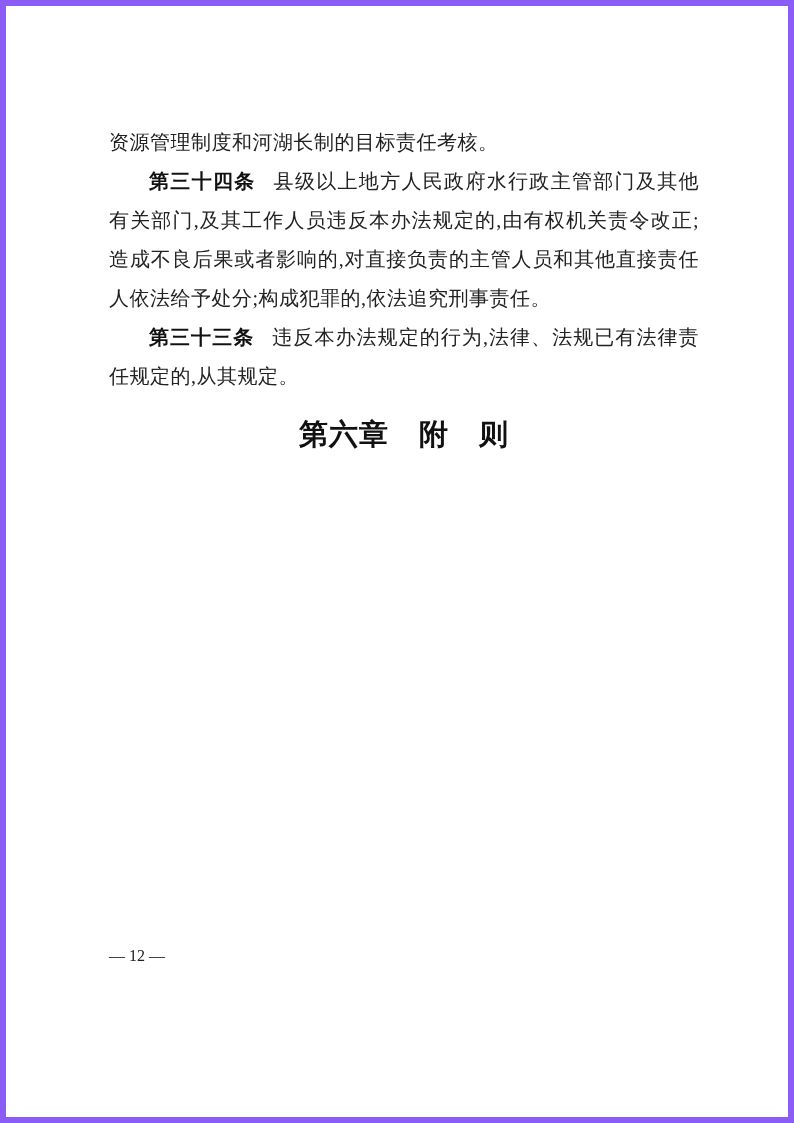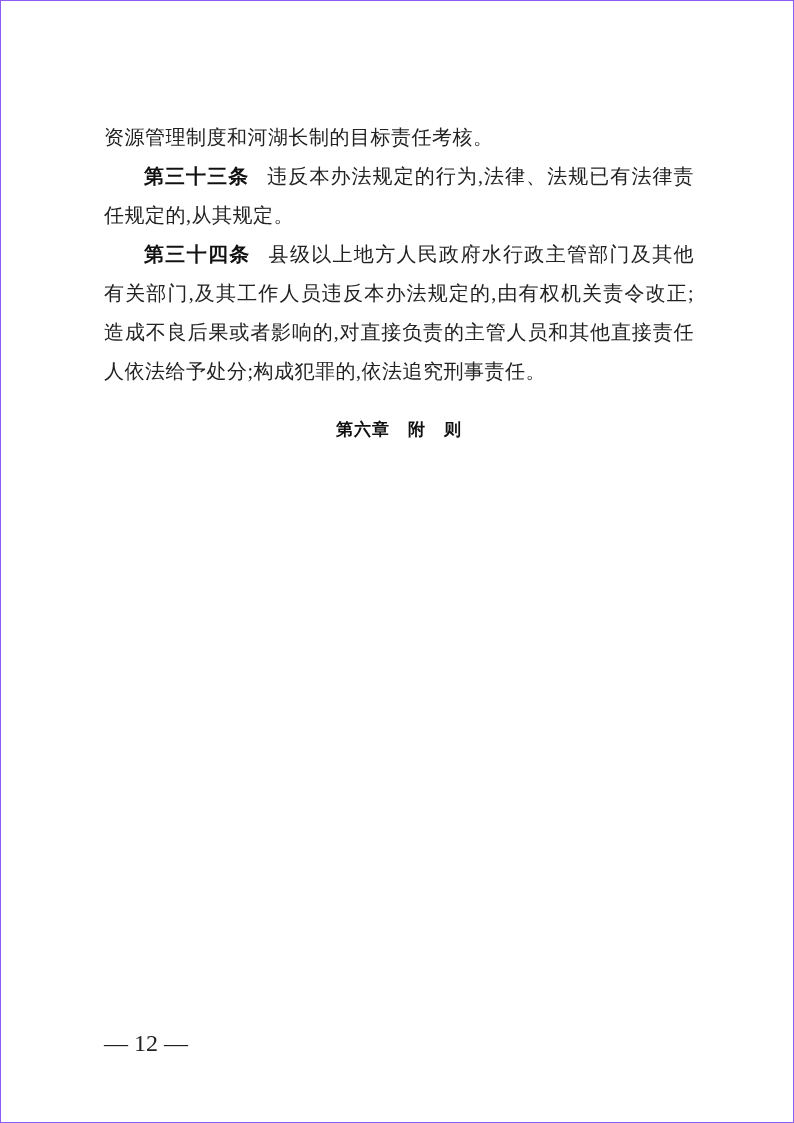--- a/index.html
+++ b/index.html
@@ -6,21 +6,21 @@
     margin: 0;
     padding: 0;
     background: #ffffff;
   }
   .sheet {
     position: relative;
     width: 794px;
     height: 1123px;
     box-sizing: border-box;
     background: #ffffff;
-    border: 1px solid #8b5cf6;
+    border: 6px solid #8b5cf6;
     overflow: hidden;
     font-family: "Liberation Serif", "DejaVu Serif", serif;
     color: #222222;
   }
   .content {
     position: absolute;
     top: 117px;
     left: 103px;
     width: 590px;
   }
@@ -39,47 +39,47 @@
     font-family: "Liberation Sans", "DejaVu Sans", sans-serif;
     font-weight: bold;
     color: #111111;
     margin-right: 0.9em;
   }
   .chapter-heading {
     margin: 19px 0 22px 0;
     font-family: "Liberation Sans", "DejaVu Sans", sans-serif;
     font-weight: bold;
     color: #111111;
-    font-size: 17px;
+    font-size: 29px;
     line-height: 39px;
     text-align: center;
     letter-spacing: 1px;
   }
   .page-footer {
     position: absolute;
     left: 103px;
-    top: 1029px;
-    font-size: 24px;
+    top: 937px;
+    font-size: 16px;
     line-height: 26px;
     color: #222222;
     font-family: "Liberation Serif", "DejaVu Serif", serif;
   }
 </style>
 </head>
 <body>
 
 <div class="sheet">
 
   <div class="content">
 
     <p><span>资源管理制度和河湖长制的目标责任考核。</span></p>
 
+    <p class="indent"><span class="article-label">第三十四条</span><span>县级以上地方人民政府水行政主管部门及其他有关部门,及其工作人员违反本办法规定的,由有权机关责令改正;造成不良后果或者影响的,对直接负责的主管人员和其他直接责任人依法给予处分;构成犯罪的,依法追究刑事责任。</span></p>
+
     <p class="indent"><span class="article-label">第三十三条</span><span>违反本办法规定的行为,法律、法规已有法律责任规定的,从其规定。</span></p>
-
-    <p class="indent"><span class="article-label">第三十四条</span><span>县级以上地方人民政府水行政主管部门及其他有关部门,及其工作人员违反本办法规定的,由有权机关责令改正;造成不良后果或者影响的,对直接负责的主管人员和其他直接责任人依法给予处分;构成犯罪的,依法追究刑事责任。</span></p>
 
 
     <h2 class="chapter-heading">第六章　附　则</h2>
 
 
   </div>
 
   <div class="page-footer">— 12 —</div>
 
 </div>

